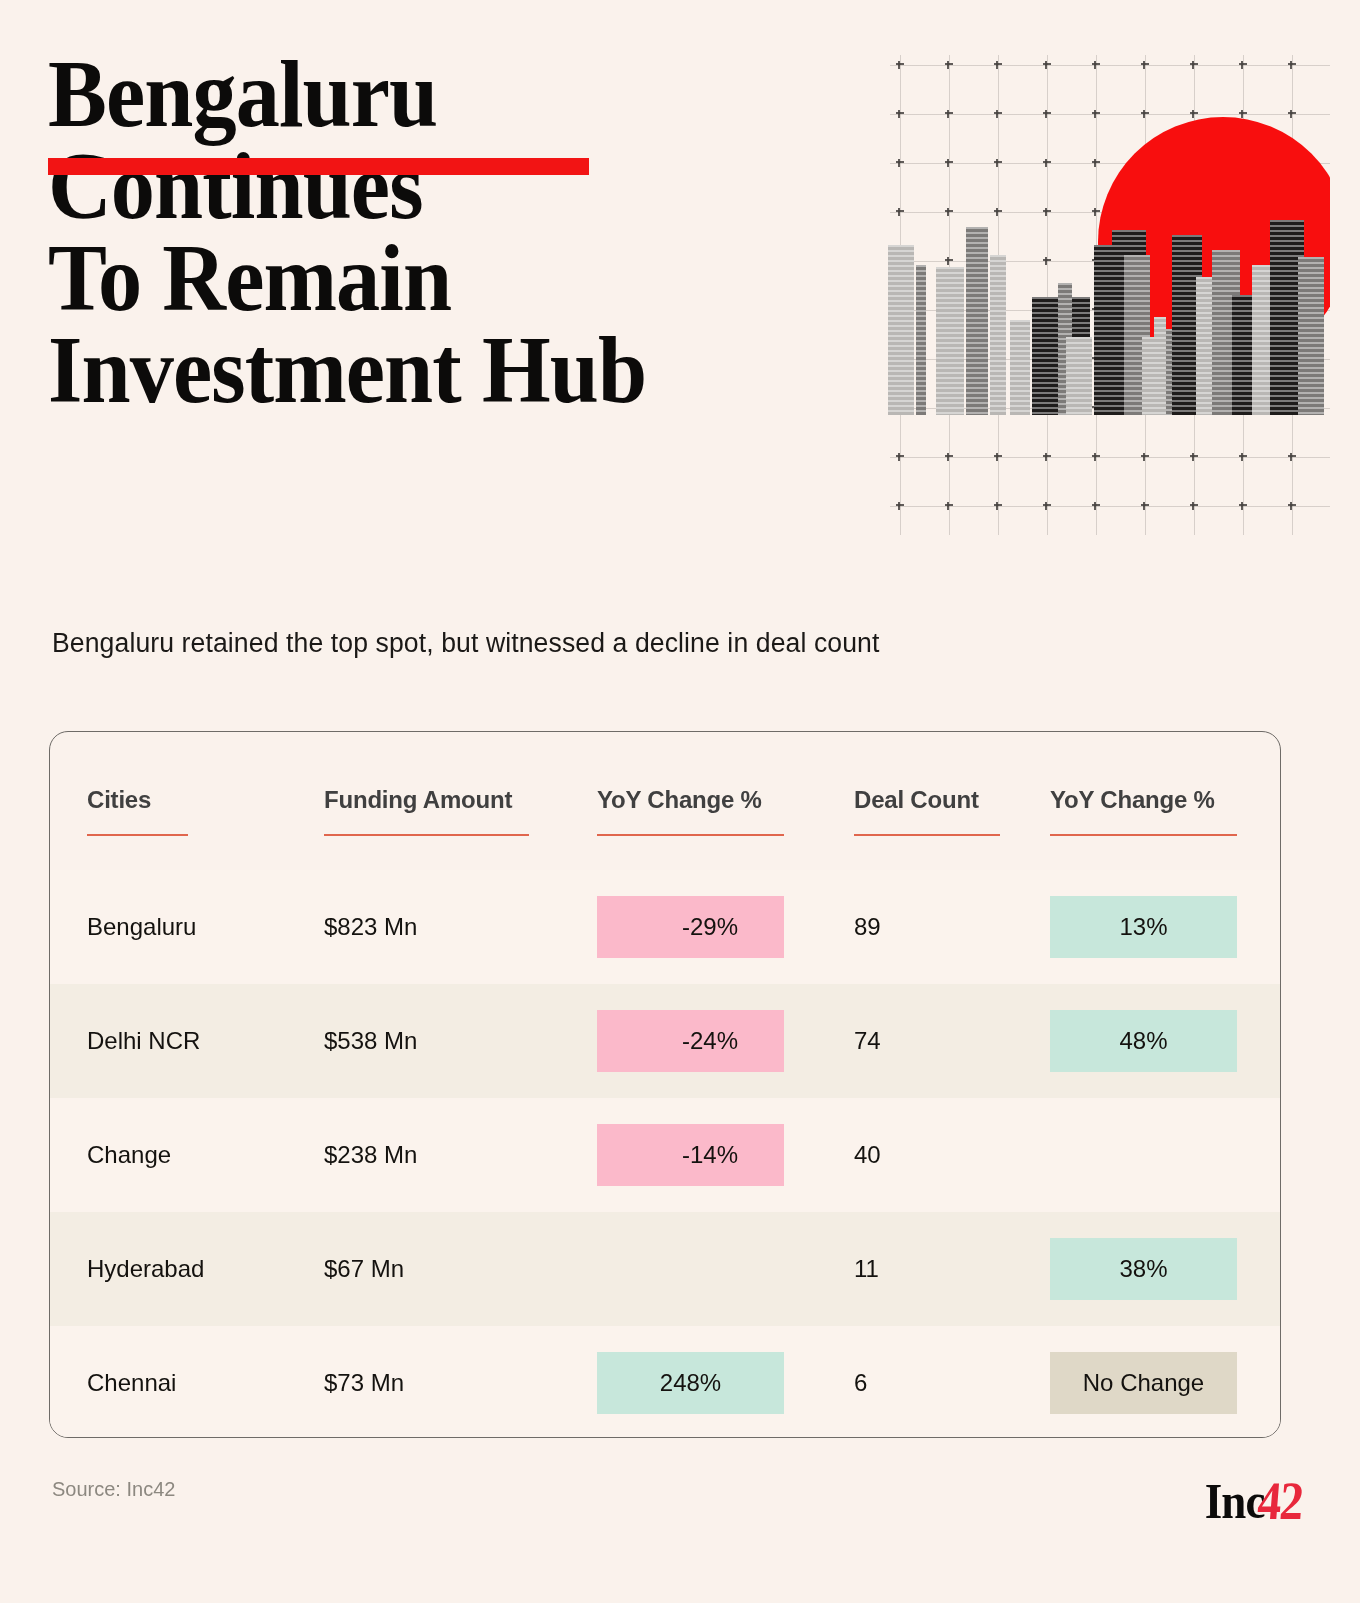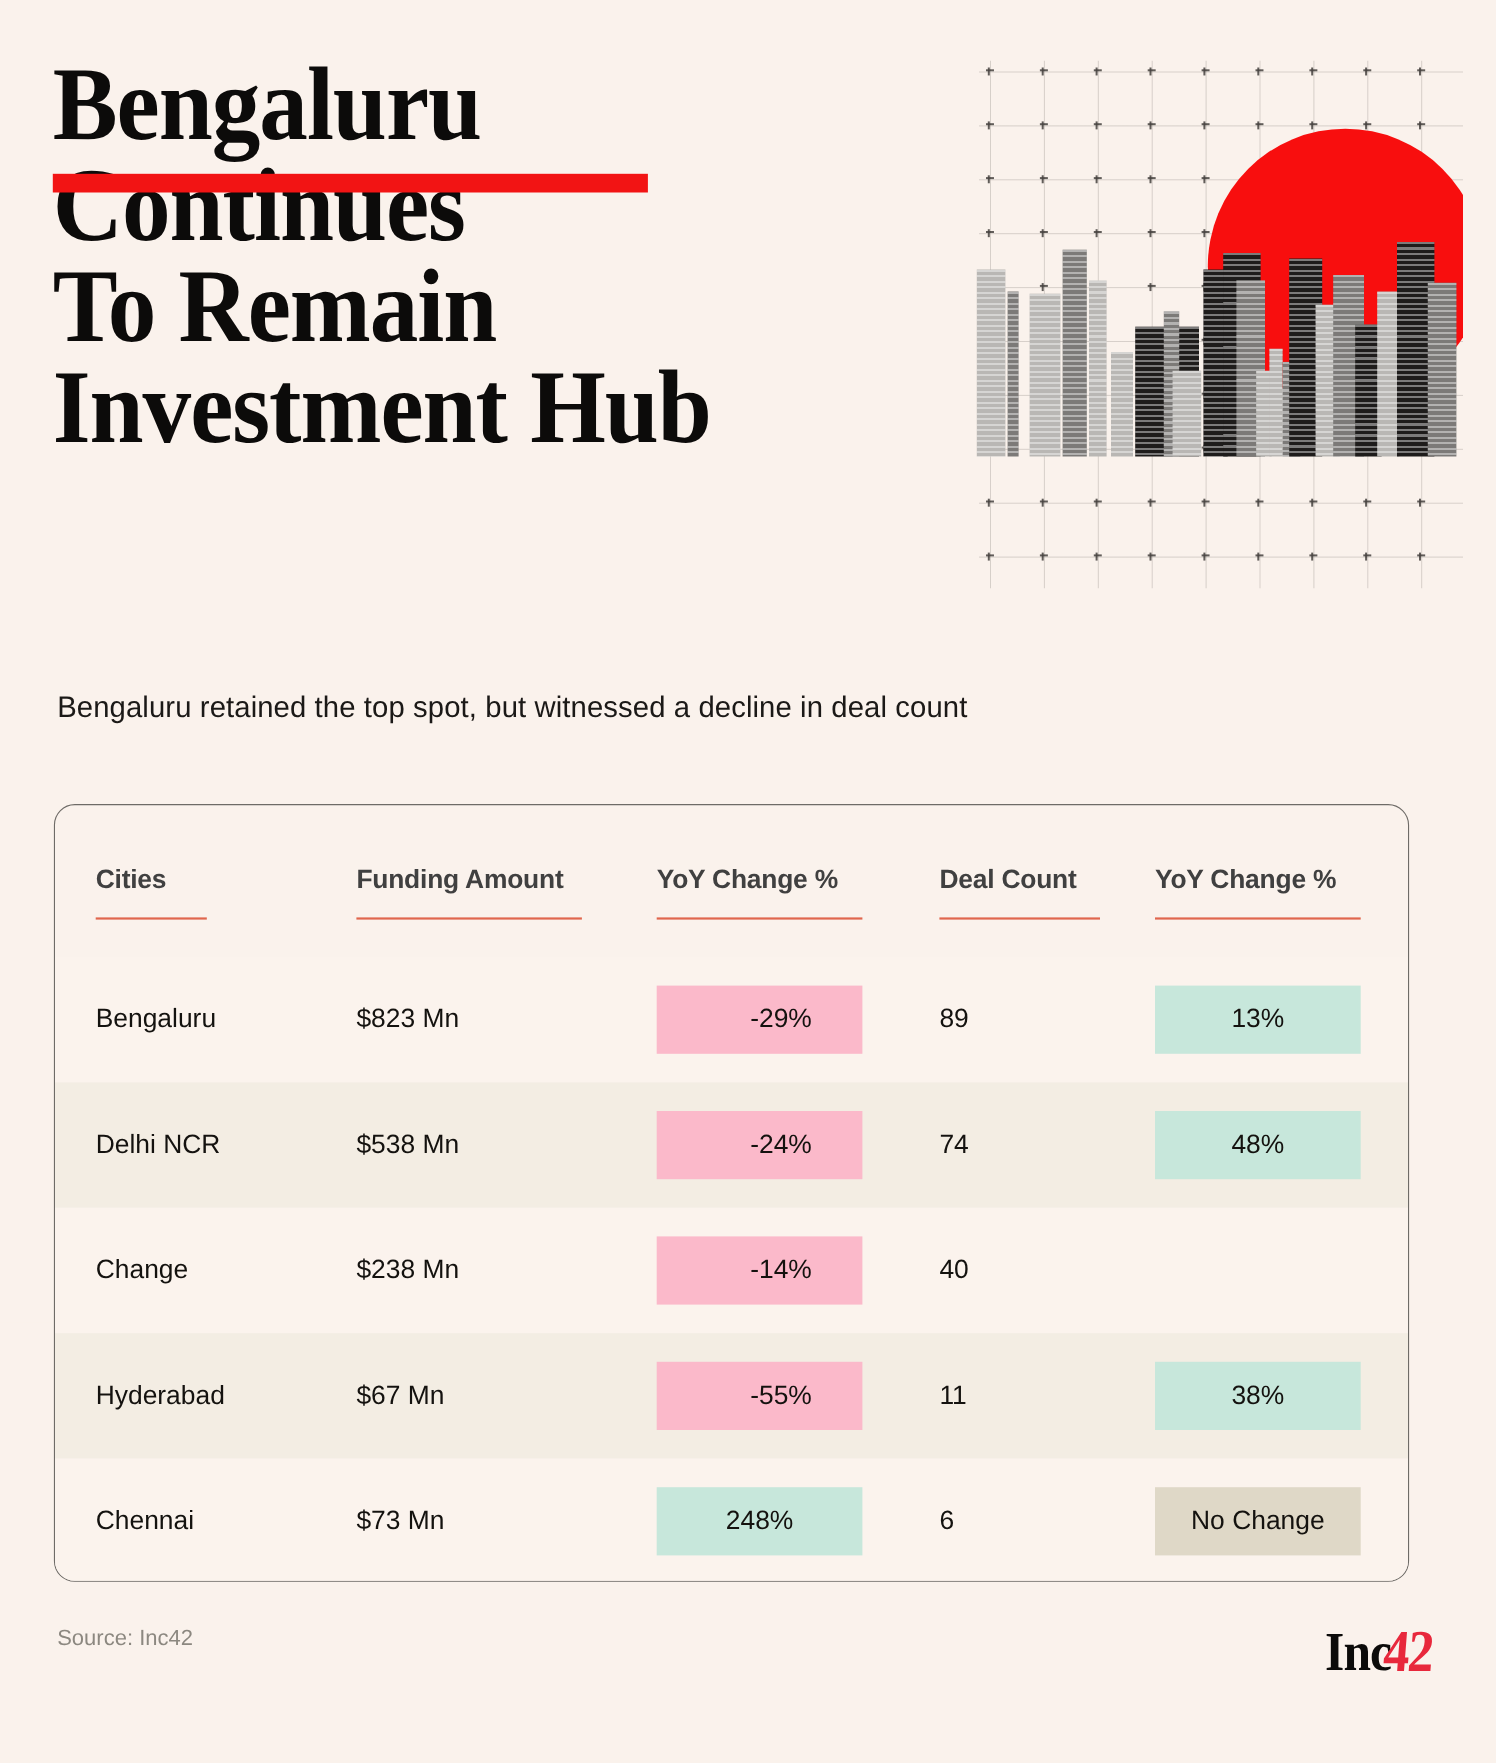--- a/index.html
+++ b/index.html
@@ -231,23 +231,20 @@
         <div class="c c-fund td td-cell">$238 Mn</div>
         <div class="c c-yoy1 td-cell">
           <span class="badge neg">-14%</span>
         </div>
         <div class="c c-deal td td-cell">40</div>
       </div>
 
       <div class="row data band">
         <div class="c c-city td td-cell">Hyderabad</div>
         <div class="c c-fund td td-cell">$67 Mn</div>
-        <div class="c c-yoy1 td-cell">
-          <span class="badge neg">-55%</span>
-        </div>
         <div class="c c-deal td td-cell">11</div>
         <div class="c c-yoy2 td-cell">
           <span class="badge pos">38%</span>
         </div>
       </div>
 
       <div class="row data plain">
         <div class="c c-city td td-cell">Chennai</div>
         <div class="c c-fund td td-cell">$73 Mn</div>
         <div class="c c-yoy1 td-cell">

